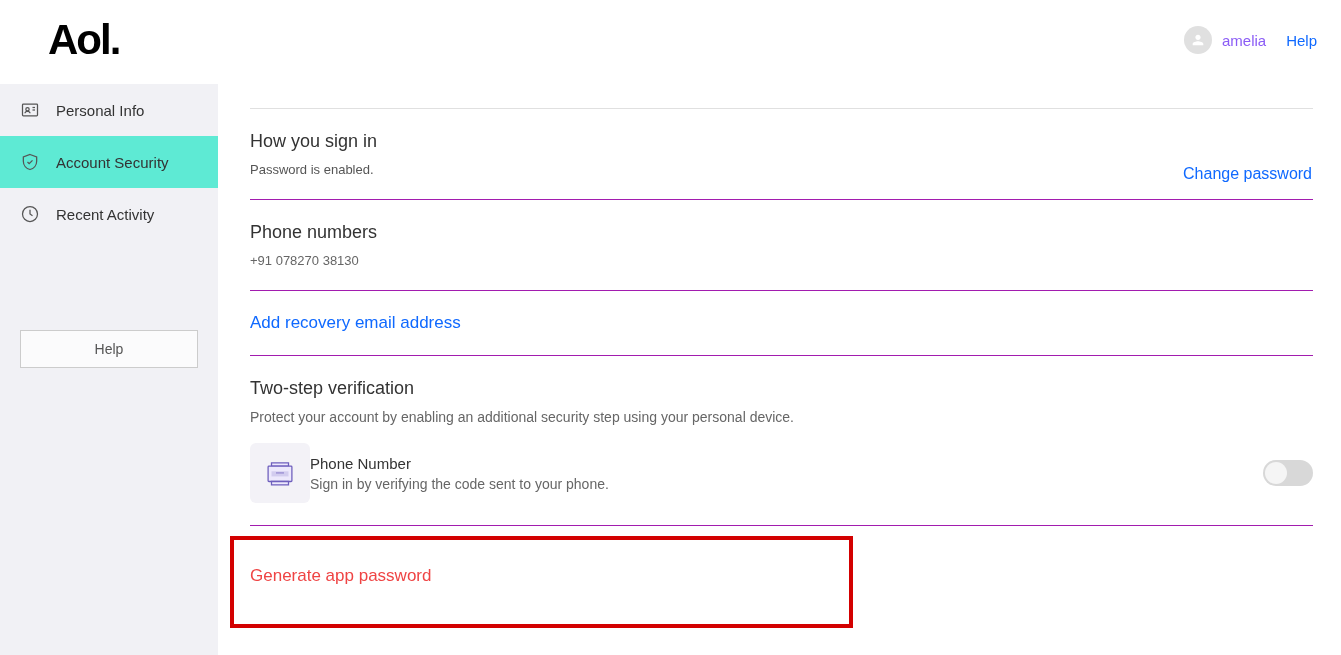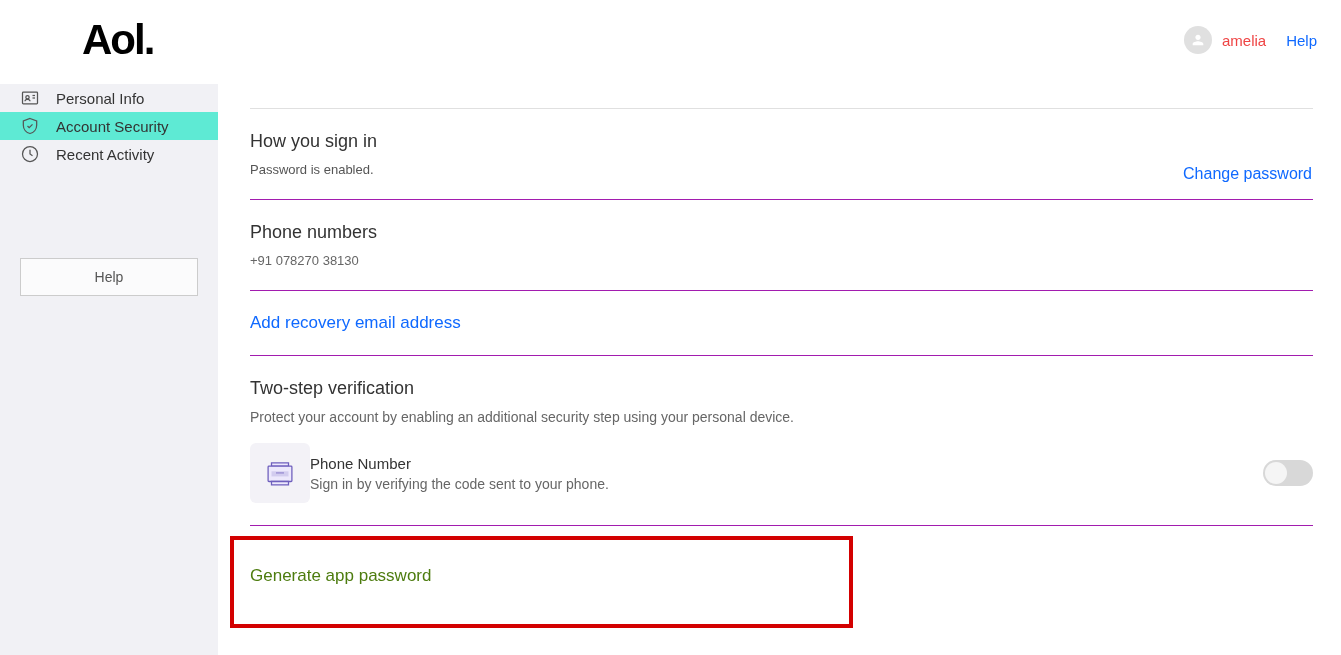--- a/index.html
+++ b/index.html
@@ -11,21 +11,20 @@
       font-family: -apple-system, BlinkMacSystemFont, "Segoe UI", Helvetica, Arial, sans-serif;
       background: #fff;
       color: #333;
       font-size: 14px;
     }
     .header {
       display: flex;
       justify-content: space-between;
       align-items: center;
       padding: 16px 24px 20px 48px;
-      margin-left: 34px;
     }
     .logo {
       font-size: 42px;
       font-weight: 900;
       color: #000;
       letter-spacing: -2px;
     }
     .header-right {
       display: flex;
       align-items: center;
@@ -45,40 +44,40 @@
       align-items: center;
       justify-content: center;
     }
     .avatar svg {
       width: 16px;
       height: 16px;
       fill: #fff;
     }
     .username {
       font-size: 15px;
-      color: #ef4444;
+      color: #8b5cf6;
     }
     .help-link {
       color: #0f69ff;
       font-size: 15px;
       text-decoration: none;
     }
     .container {
       display: flex;
       min-height: calc(100vh - 80px);
     }
     .sidebar {
       width: 218px;
       background: #f1f1f5;
       flex-shrink: 0;
     }
     .sidebar-item {
       display: flex;
       align-items: center;
-      padding: 4px 20px;
+      padding: 16px 20px;
       gap: 16px;
       cursor: pointer;
       color: #333;
       font-size: 15px;
     }
     .sidebar-item.active {
       background: #5eead4;
     }
     .sidebar-item .icon {
       width: 20px;
@@ -197,21 +196,21 @@
       padding: 26px 16px 18px 16px;
       margin-left: -20px;
       margin-right: 460px;
       border-bottom-width: 4px;
     }
     .section.highlighted-section {
         border-bottom: none;
         padding-top: 10px;
     }
     .gen-pass-link {
-      color: #4d7c0f;
+      color: #ef4444;
       font-size: 17px;
       text-decoration: none;
       display: block;
       margin-bottom: 20px;
     }
     .gen-pass-sub {
       font-size: 14px;
       color: #666;
     }
     .hr-top {

